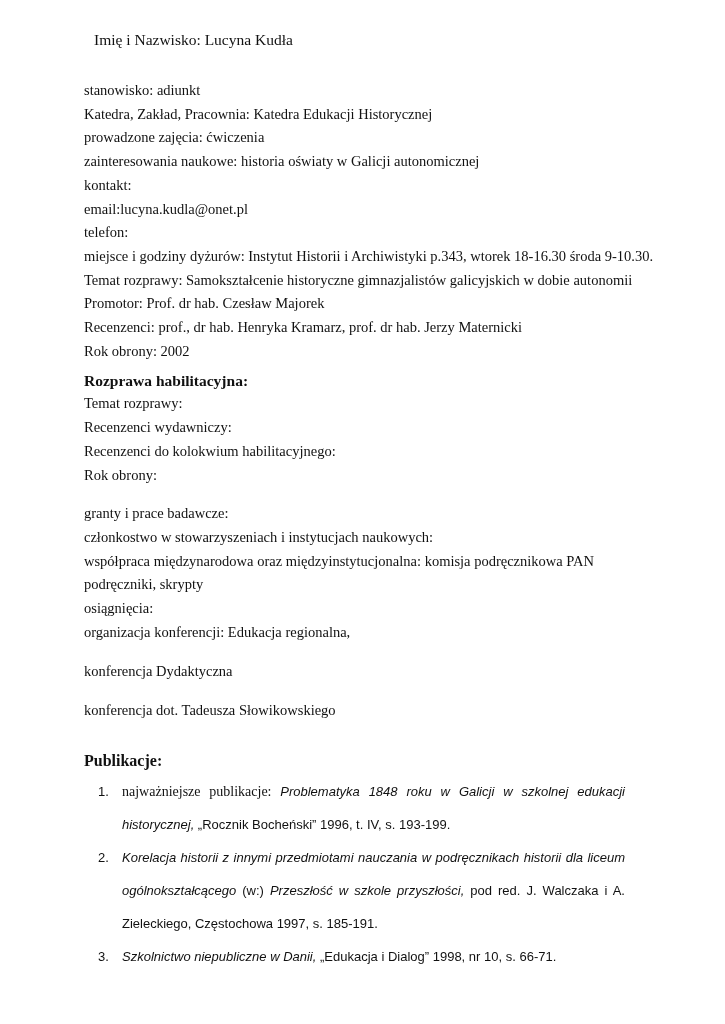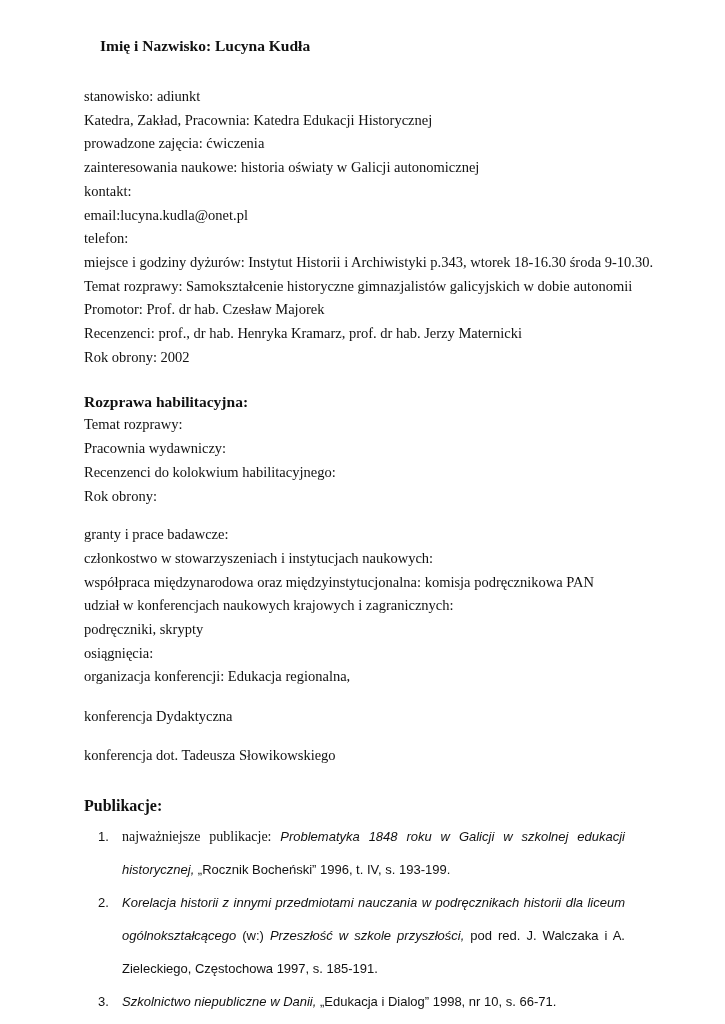--- a/index.html
+++ b/index.html
@@ -16,41 +16,41 @@
     font-size: 14.5px;
   }
   .doc {
     box-sizing: border-box;
     width: 725px;
     height: 1024px;
     padding: 19px 84px 0 84px;
     background: #ffffff;
   }
   .doc-title {
-    margin: 16px;
+    margin: 10px;
     font-size: 15.5px;
-    font-weight: bold;
+    font-weight: normal;
     line-height: 21px;
   }
   .info-block {
     margin-top: 29px;
   }
   .line {
     margin: 0;
     line-height: 23.7px;
     white-space: nowrap;
   }
   .section-heading {
     margin: 0;
     font-size: 15.5px;
     font-weight: bold;
     line-height: 23px;
   }
   .h-doctoral   { margin-top: 24px; }
-  .h-habil      { margin-top: 21px; }
+  .h-habil      { margin-top: 6px; }
   .activities-block { margin-top: 15px; }
   .note-1 { margin-top: 16px; }
   .note-2 { margin-top: 15px; }
   .h-publications {
     margin-top: 26px;
     font-size: 16px;
     line-height: 23px;
   }
   .pub-list {
     margin: 3px 16px 0 0;
@@ -102,30 +102,29 @@
   <div>
     <p class="line">Temat rozprawy: Samokształcenie historyczne gimnazjalistów galicyjskich w dobie autonomii</p>
     <p class="line">Promotor: Prof. dr hab. Czesław Majorek</p>
     <p class="line">Recenzenci: prof., dr hab. Henryka Kramarz, prof. dr hab. Jerzy Maternicki</p>
     <p class="line">Rok obrony: 2002</p>
   </div>
 
   <h2 class="section-heading h-habil">Rozprawa habilitacyjna:</h2>
   <div>
     <p class="line">Temat rozprawy:</p>
-    <p class="line">Pracownia wydawniczy:</p>
+    <p class="line">Recenzenci wydawniczy:</p>
     <p class="line">Recenzenci do kolokwium habilitacyjnego:</p>
     <p class="line">Rok obrony:</p>
   </div>
 
   <div class="activities-block">
     <p class="line">granty i prace badawcze:</p>
     <p class="line">członkostwo w stowarzyszeniach i instytucjach naukowych:</p>
     <p class="line">współpraca międzynarodowa oraz międzyinstytucjonalna: komisja podręcznikowa PAN</p>
-    <p class="line">udział w konferencjach naukowych krajowych i zagranicznych:</p>
     <p class="line">podręczniki, skrypty</p>
     <p class="line">osiągnięcia:</p>
     <p class="line">organizacja konferencji: Edukacja regionalna,</p>
   </div>
 
   <p class="line note-1">konferencja Dydaktyczna</p>
   <p class="line note-2">konferencja dot. Tadeusza Słowikowskiego</p>
 
   <h2 class="section-heading h-publications">Publikacje:</h2>
 

